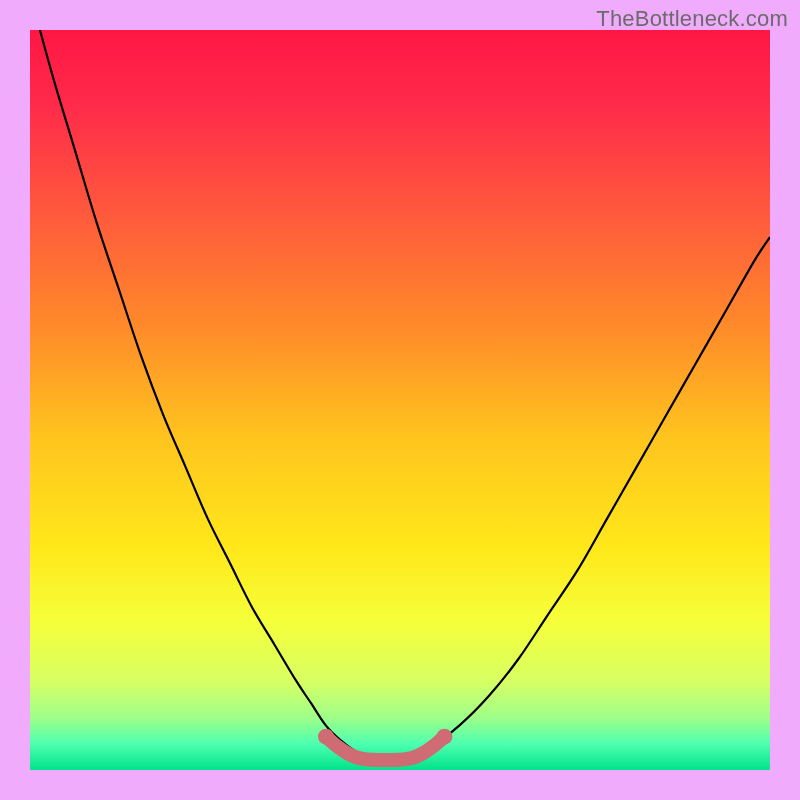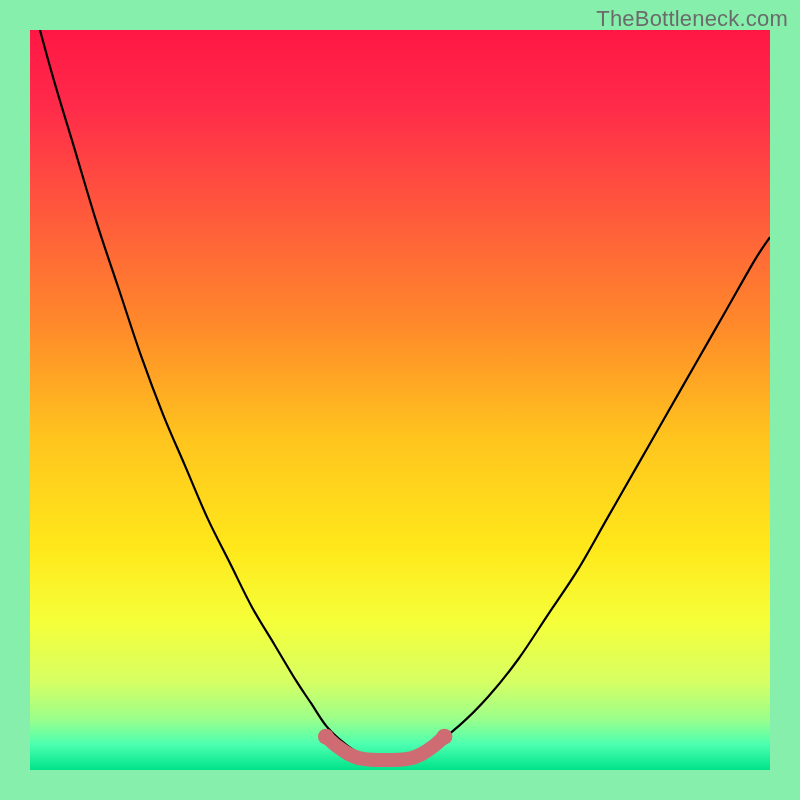--- a/index.html
+++ b/index.html
@@ -9,21 +9,21 @@
     height: 800px;
     background: #000;
     overflow: hidden;
     font-family: Arial, Helvetica, sans-serif;
   }
   .frame {
     position: absolute;
     top: 0; left: 0;
     width: 800px;
     height: 800px;
-    background: #86efac;
+    background: #f0abfc;
   }
   .plot {
     position: absolute;
     left: 30px;
     top: 30px;
     width: 740px;
     height: 740px;
     overflow: hidden;
   }
   .watermark {

